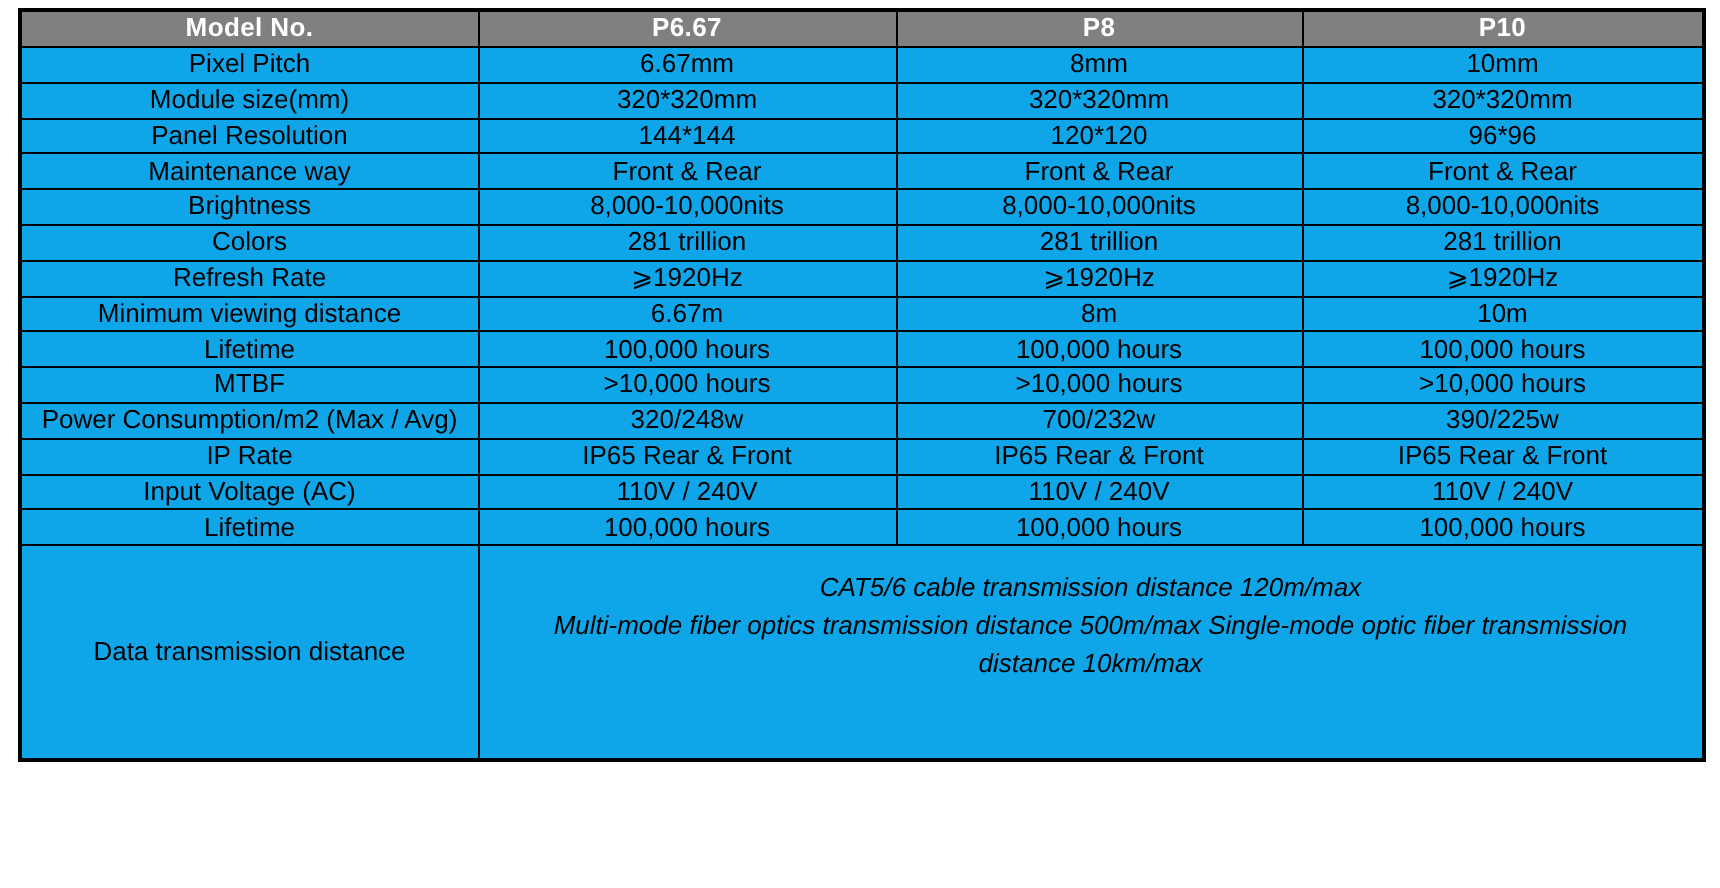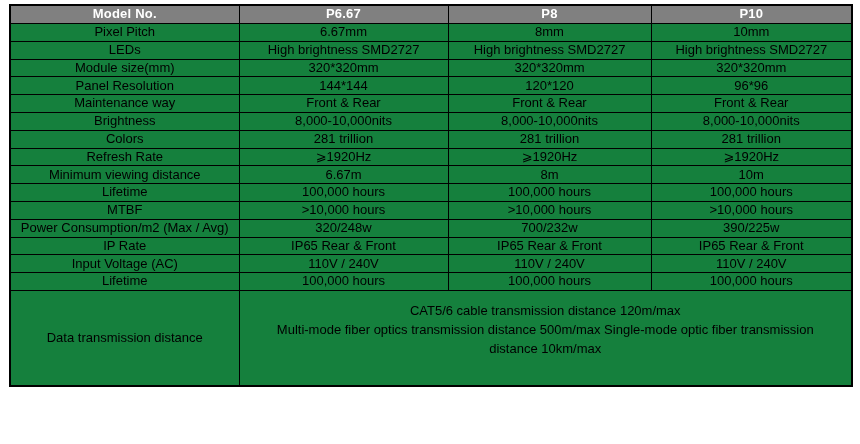--- a/index.html
+++ b/index.html
@@ -14,21 +14,21 @@
   .spec-table-wrap {
     position: absolute;
     left: 9px;
     top: 4px;
   }
   table.spec {
     border-collapse: collapse;
     table-layout: fixed;
     width: 842px;
     border: 2px solid var(--border, #000);
-    background: #15803d;
+    background: #0ea5e9;
   }
   table.spec th, table.spec td {
     border: 1.5px solid var(--border, #000);
     text-align: center;
     vertical-align: middle;
     font-size: 13px;
     color: #000000;
     padding: 0 2px;
     height: 16.8px;
     line-height: 1.25;
@@ -44,21 +44,22 @@
   }
   table.spec td.label {
     font-weight: normal;
     margin-left: 11px;
   }
   table.spec tr.footer-row td {
     height: 78px;
     white-space: normal;
   }
   table.spec tr.footer-row td.footer-value {
-    padding-bottom: 16px;
+    padding-bottom: 28px;
+    font-style: italic;
   }
   .footer-line {
     line-height: 19px;
     font-size: 13px;
   }
 </style>
 </head>
 <body>
 
 <div class="spec-table-wrap">
@@ -77,26 +78,20 @@
         <th>P10</th>
       </tr>
     </thead>
     <tbody>
 
     <tr>
           <td class="label">Pixel Pitch</td>
           <td>6.67mm</td>
           <td>8mm</td>
           <td>10mm</td>
-        </tr>
-        <tr>
-          <td class="label">LEDs</td>
-          <td>High brightness SMD2727</td>
-          <td>High brightness SMD2727</td>
-          <td>High brightness SMD2727</td>
         </tr>
         <tr>
           <td class="label">Module size(mm)</td>
           <td>320*320mm</td>
           <td>320*320mm</td>
           <td>320*320mm</td>
         </tr>
         <tr>
           <td class="label">Panel Resolution</td>
           <td>144*144</td>

